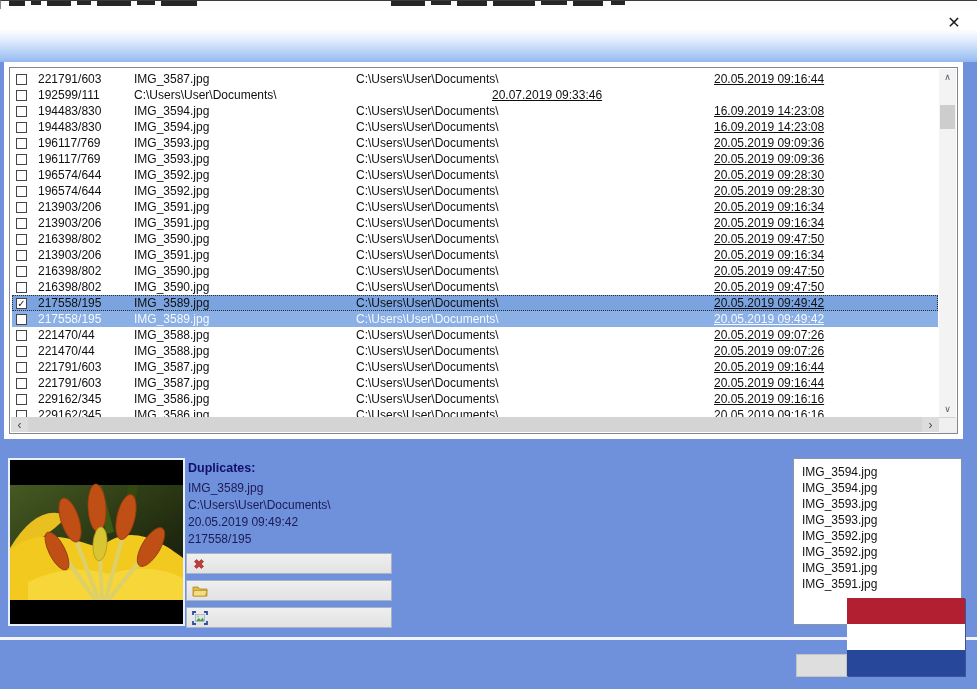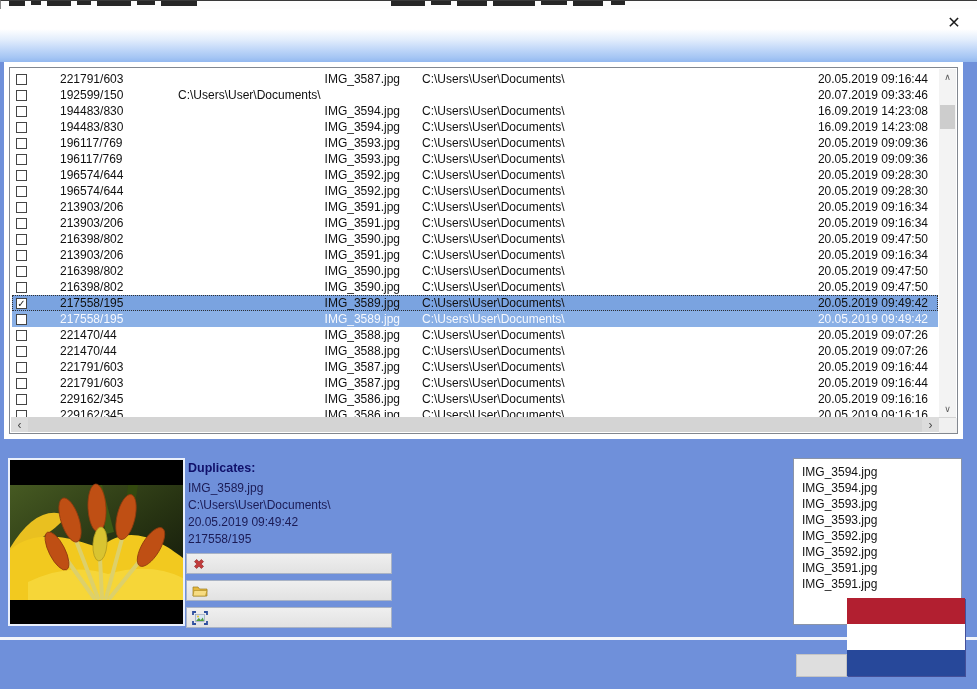--- a/index.html
+++ b/index.html
@@ -28,28 +28,28 @@
   .header { position:absolute; left:0; top:9px; width:977px; height:53px;
     background:linear-gradient(#ffffff 0%, #ffffff 38%, #e2edfc 58%, #bdd5f8 78%, #a4c5f4 92%, #93b8ef 100%); }
   .close-btn { position:absolute; right:8px; top:0px; width:30px; height:26px; display:flex;
     align-items:center; justify-content:center; font-size:16px; color:#1c1c1c; cursor:default; background:transparent; border:none; }
 
   
   .list-frame { position:absolute; left:4px; top:62px; width:959px; height:377px; background:#ffffff; padding:5px; }
   .list-inner { position:relative; width:100%; height:100%; border:1px solid #82878f; background:#ffffff; overflow:hidden; }
 
   .file-rows { position:absolute; left:2px; top:3px; right:19px; bottom:16px; overflow:hidden; }
-  .frow { display:flex; height:16px; line-height:16px; font-size:12px; color:#101010; white-space:nowrap;gap:22px; }
+  .frow { display:flex; height:16px; line-height:16px; font-size:12px; color:#101010; white-space:nowrap; }
   .cb-cell { width:26px; padding-left:4px; display:flex; align-items:center; }
   .cb { width:11px; height:11px; border:1px solid #454545; background:#ffffff; font-size:10px; line-height:9px;
         text-align:center; color:#1a1a1a; }
   .c-size { width:96px; overflow:hidden; }
-  .c-name { width:222px; overflow:hidden;text-align:right; }
+  .c-name { width:222px; overflow:hidden; }
   .c-path { width:358px; overflow:hidden; }
-  .c-date { flex:1; text-align:right; padding-right:10px; }
+  .c-date { flex:1; padding-right:10px;text-decoration:underline; }
   .frow.sel-primary { background:#7aa3e0; outline:1px dotted #303030; outline-offset:-1px; }
   .frow.sel-secondary { background:#8ab0e6; color:#f6f8fd; }
 
   
   .vscroll { position:absolute; top:1px; right:1px; width:17px; bottom:16px; background:#f3f3f3; }
   .vs-btn { position:absolute; left:0; width:17px; height:16px; background:#f3f3f3; color:#5a5a5a;
             font-size:9px; display:flex; align-items:center; justify-content:center; }
   .vs-up { top:0; } .vs-down { bottom:0; }
   .vs-thumb { position:absolute; left:1px; width:15px; top:36px; height:24px; background:#cdcdcd; }
 
@@ -107,21 +107,21 @@
             </span>
     <span class="c-size">221791/603</span>
     <span class="c-name">IMG_3587.jpg</span>
     <span class="c-path">C:\Users\User\Documents\</span>
     <span class="c-date">20.05.2019 09:16:44</span>
   </div>
           <div class="frow">
     <span class="cb-cell">
               <span class="cb"></span>
             </span>
-    <span class="c-size">192599/150</span>
+    <span class="c-size">192599/111</span>
     <span class="c-path">C:\Users\User\Documents\</span>
     <span class="c-date">20.07.2019 09:33:46</span>
   </div>
           <div class="frow">
     <span class="cb-cell">
               <span class="cb"></span>
             </span>
     <span class="c-size">194483/830</span>
     <span class="c-name">IMG_3594.jpg</span>
     <span class="c-path">C:\Users\User\Documents\</span>

